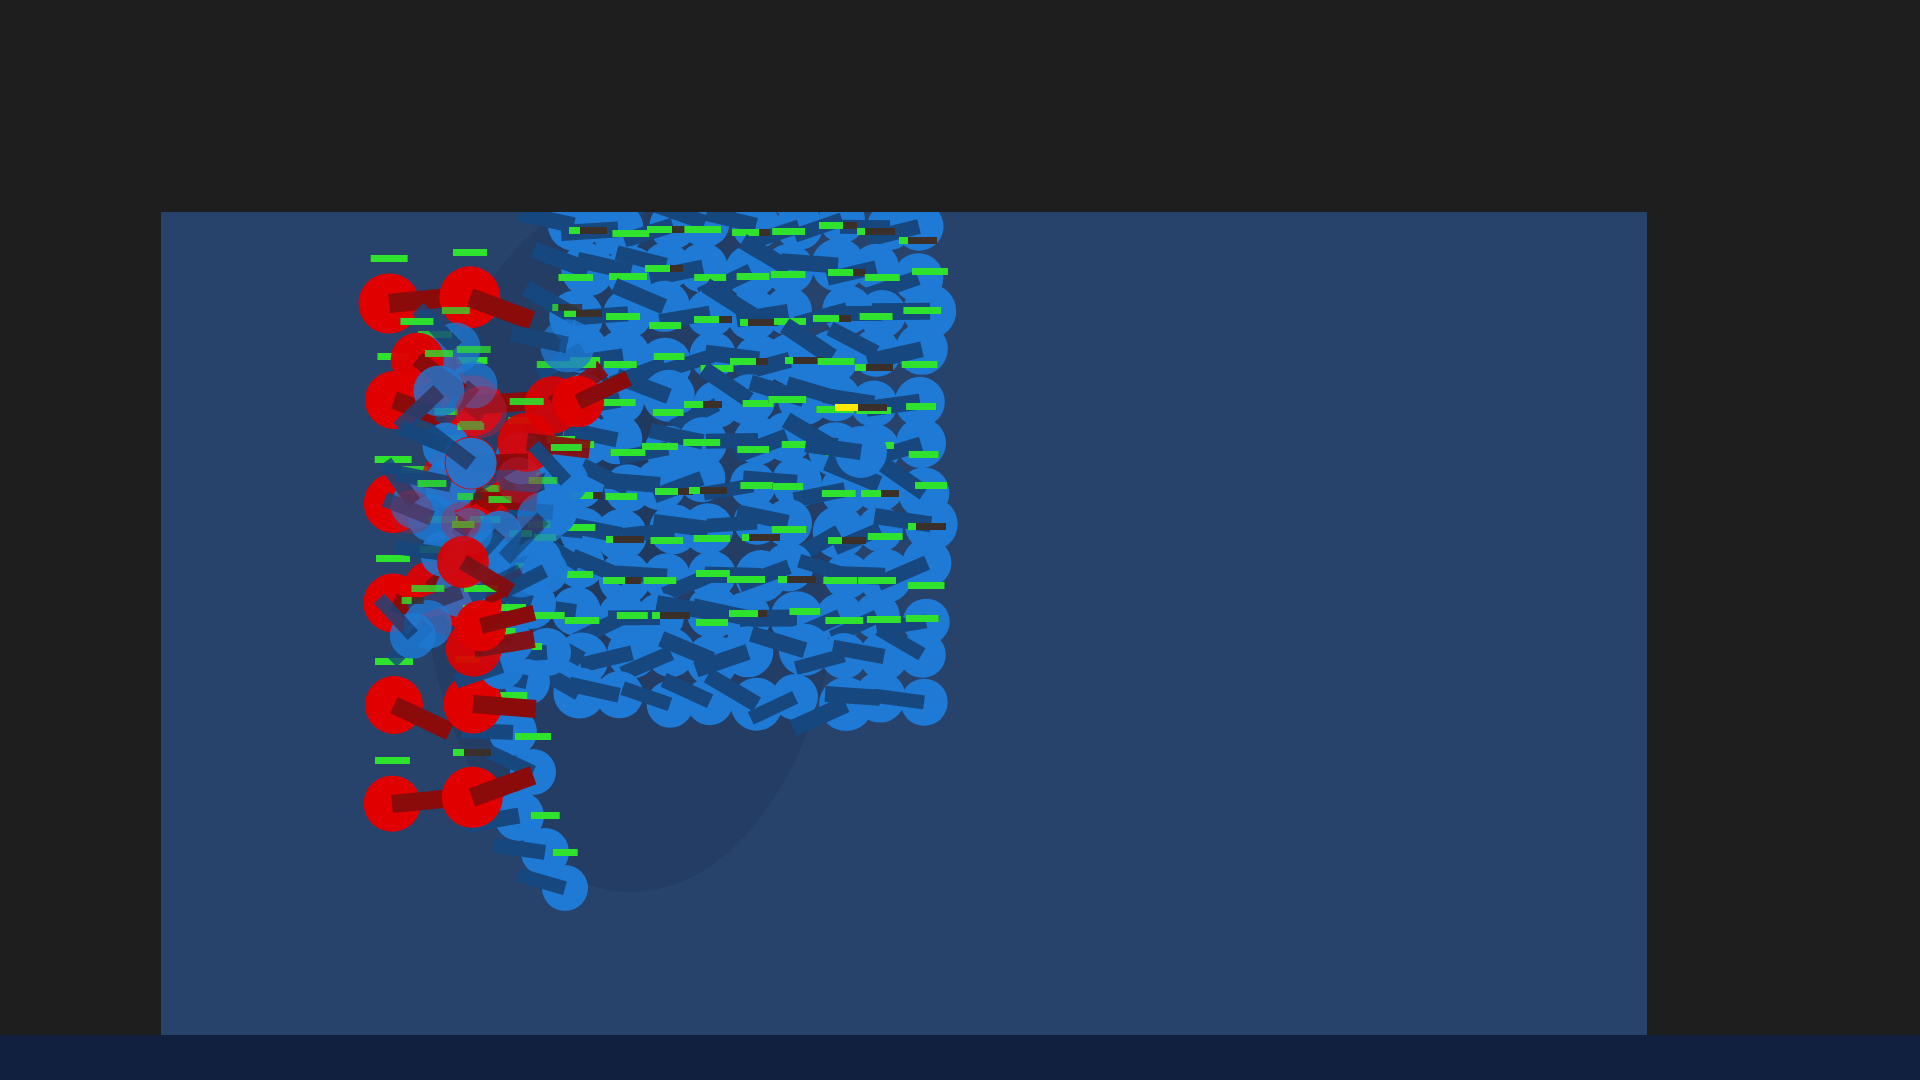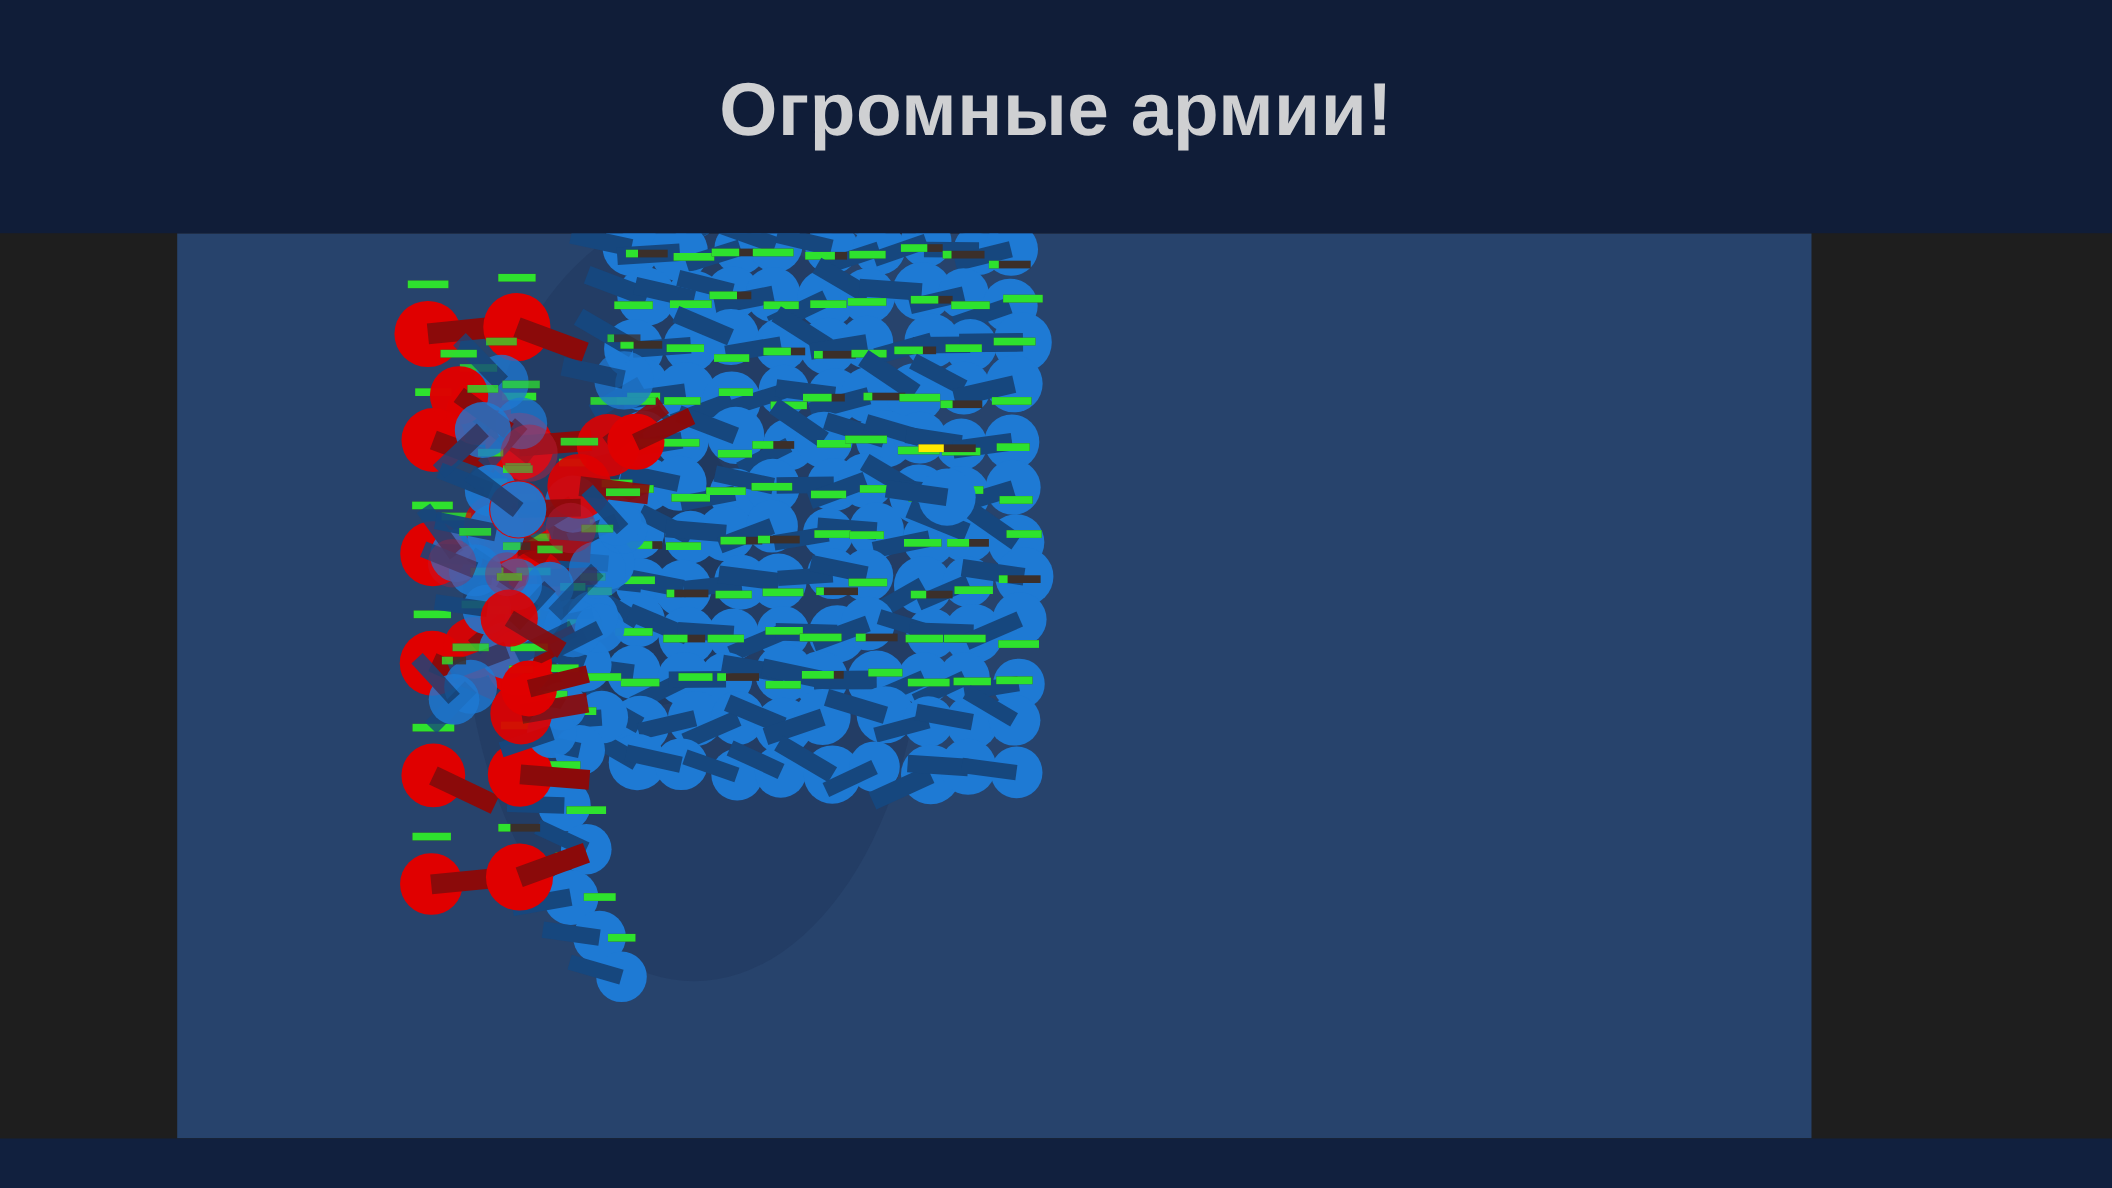--- a/index.html
+++ b/index.html
@@ -83,23 +83,20 @@
     border-radius: 50%;
     transform: translate(-50%, -50%);
     pointer-events: none;
   }
 </style>
 </head>
 <body>
 
 <div id="stage">
 
-  <div id="header">
-    <div id="page-title">Огромные армии!</div>
-  </div>
 
   <div id="canvas-wrap">
     <div id="battlefield">
         <div class="shade" style="left: 470px; top: 330px; width: 420px; height: 700px; background: rgba(12, 26, 52, 0.13);"></div>
         <div class="shade" style="left: 430px; top: 300px; width: 180px; height: 260px; background: rgba(12, 26, 52, 0.1);"></div>
         <div class="unit blue" style="left: 419.788px; top: -20.1217px;">
           <div class="body" style="width: 49.85px; height: 49.85px;"></div>
         </div>
         <div class="unit blue" style="left: 468.428px; top: -20.175px;">
           <div class="body" style="width: 50.349px; height: 50.349px;"></div>

